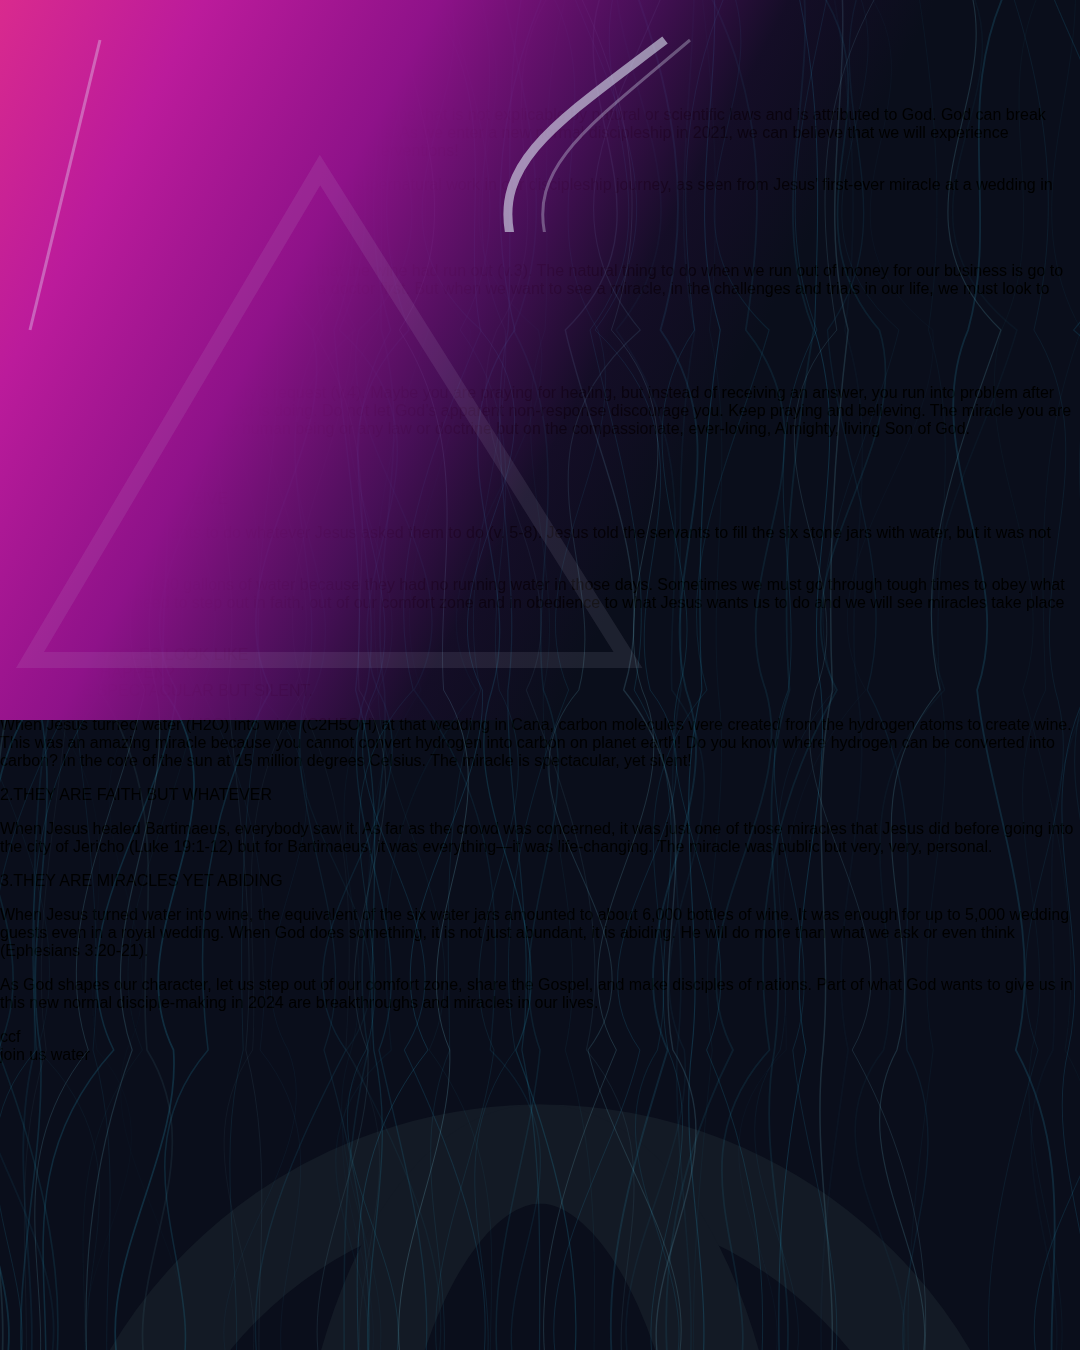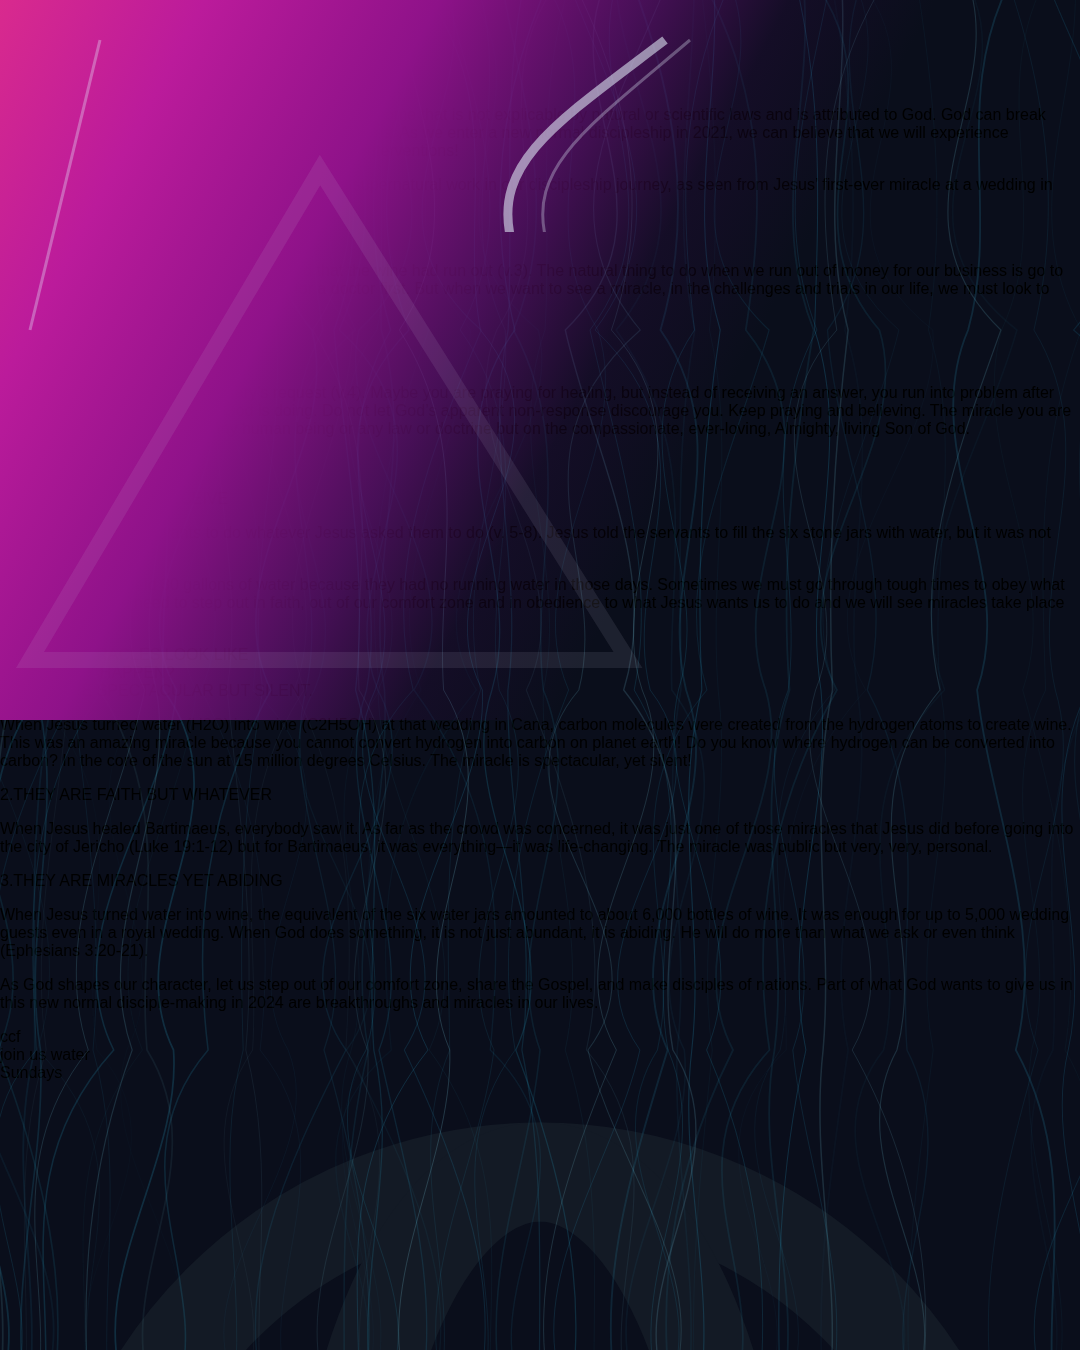--- a/index.html
+++ b/index.html
@@ -280,21 +280,20 @@
   <div class="footer">
     <svg class="deco" width="1080" height="232">
       <path d="M 665 40 C 560 120, 495 160, 510 235" fill="none" stroke="rgba(233,248,255,0.55)" stroke-width="9"></path>
       <path d="M 690 40 C 590 125, 530 165, 545 235" fill="none" stroke="rgba(233,248,255,0.30)" stroke-width="3"></path>
       <path d="M 1290 60 C 1180 160, 1330 180, 1280 235" fill="none" stroke="rgba(233,248,255,0.35)" stroke-width="2"></path>
     </svg>
 
     <div class="ccf-logo">ccf</div>
 
     <div class="f-head" style="left:223px;top:74px">join us water</div>
-    <div class="f-day" style="left:223px;top:106px">Sundays</div>
 
     <div class="link-row" style="left:372px;top:108px">
       <svg class="globe" viewBox="0 0 24 24">
         <circle cx="12" cy="12" r="10" fill="none" stroke="#131a25" stroke-width="2.2"></circle>
         <ellipse cx="12" cy="12" rx="4.5" ry="10" fill="none" stroke="#131a25" stroke-width="2.2"></ellipse>
         <line x1="2" y1="12" x2="22" y2="12" stroke="#131a25" stroke-width="2.2"></line>
       </svg>
       
     </div>
 

